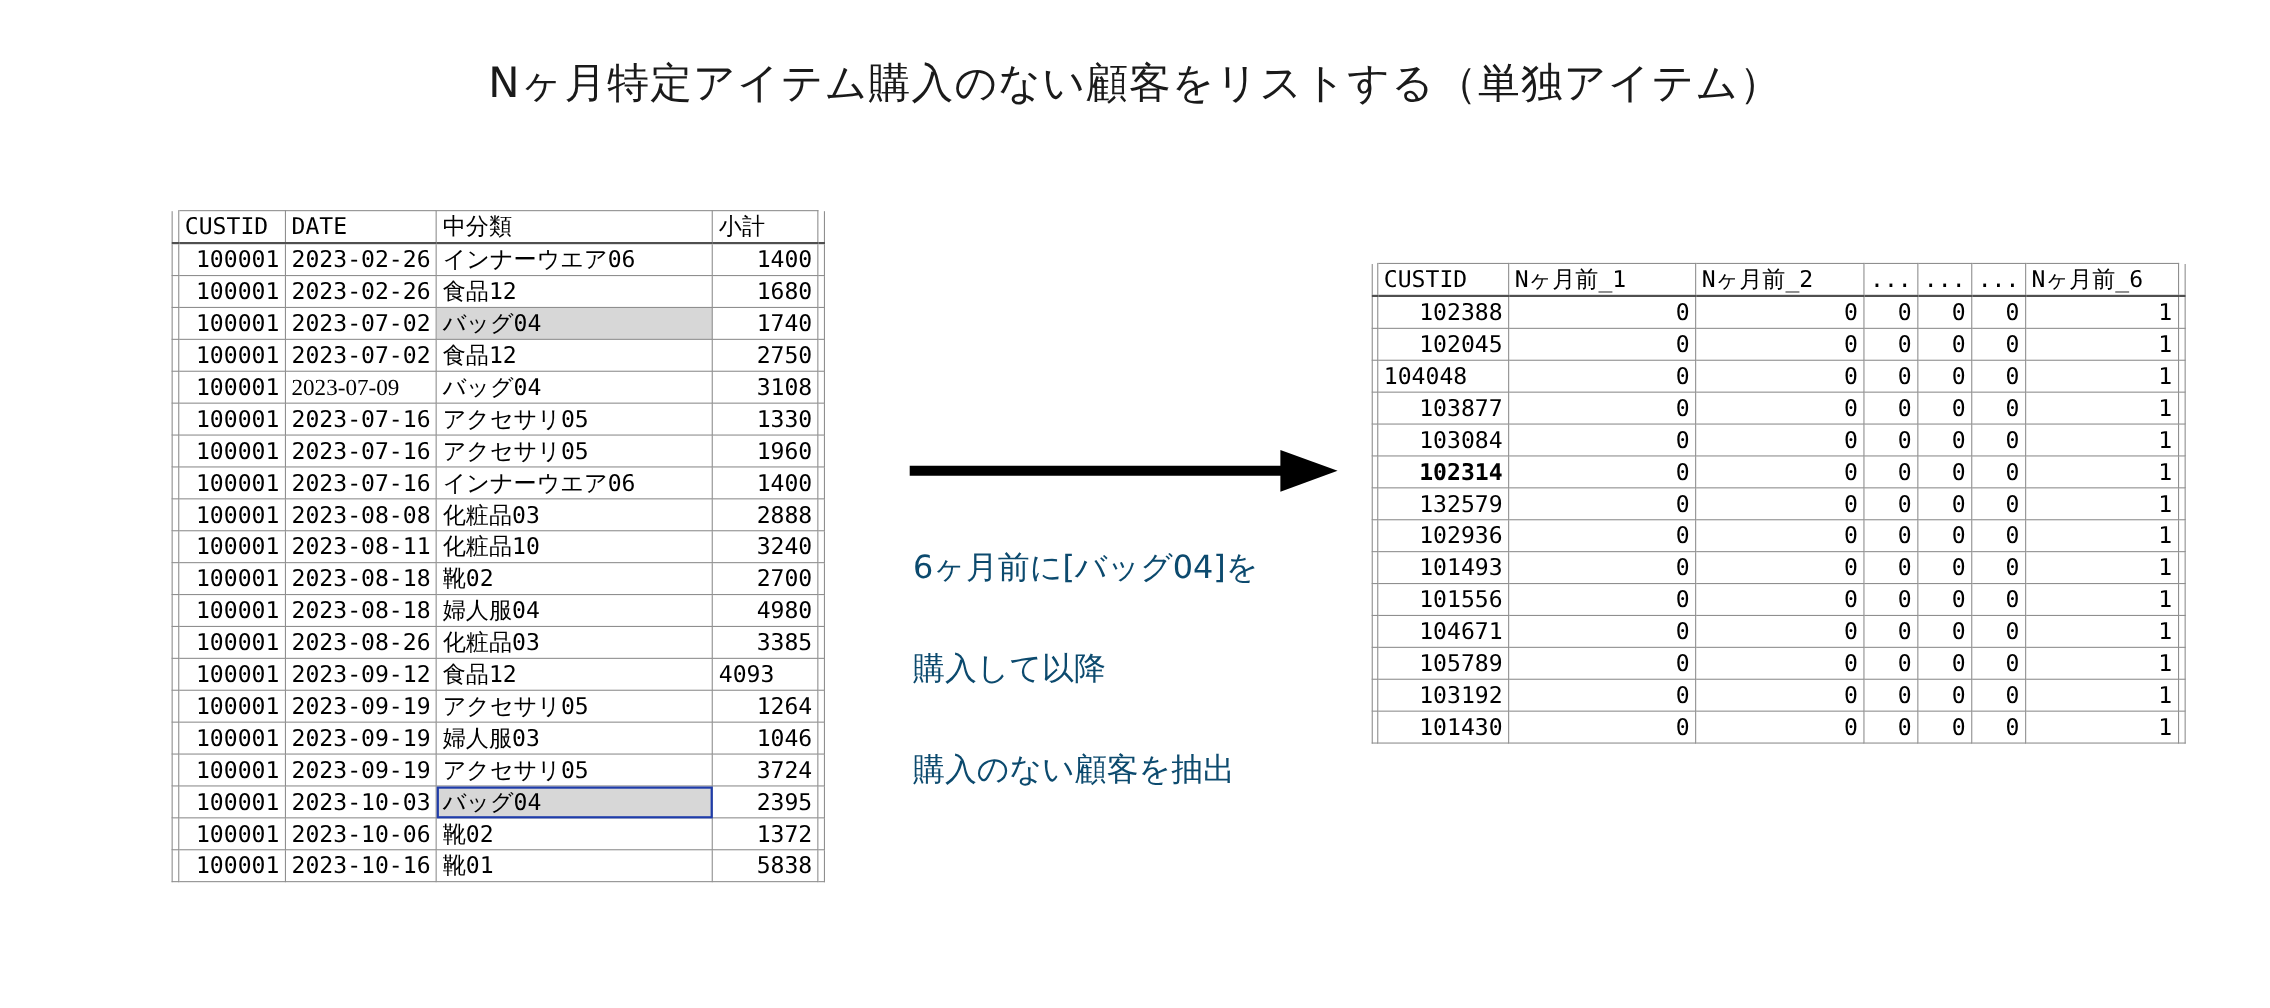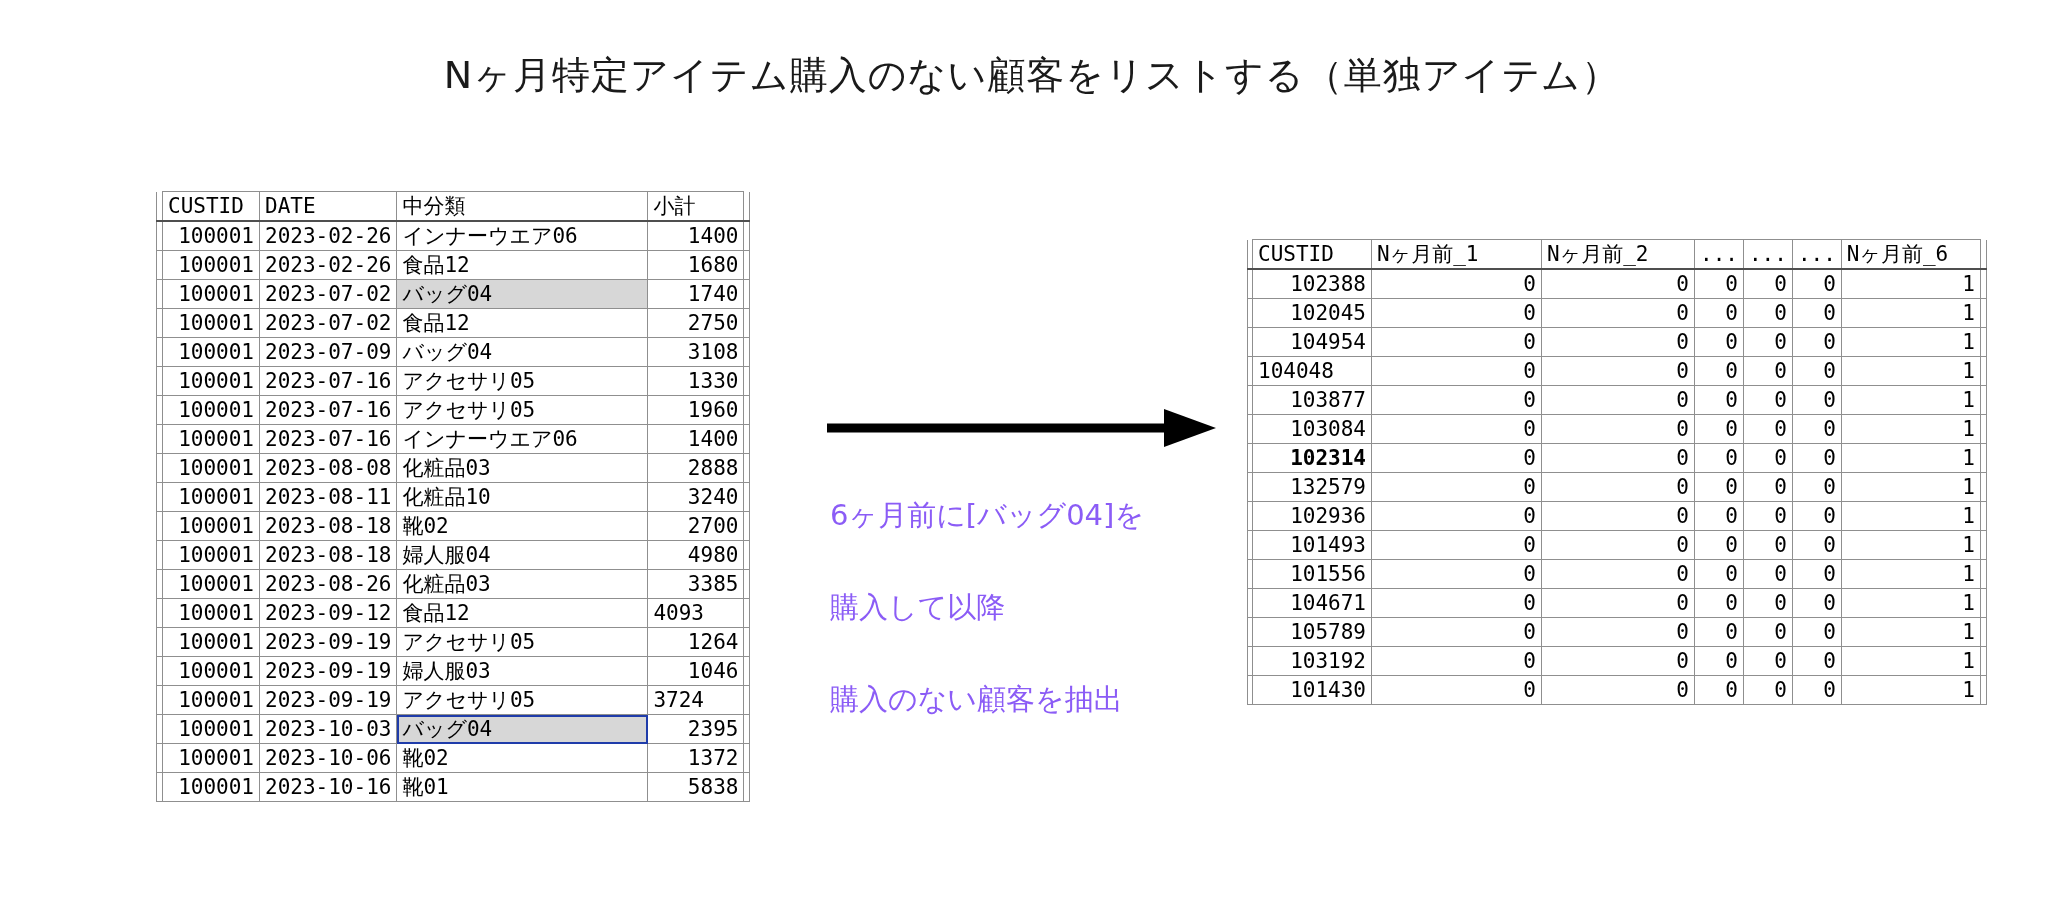--- a/index.html
+++ b/index.html
@@ -70,21 +70,21 @@
   }
   .arrow line    { stroke: var(--arrow); stroke-width: 9; }
   .arrow polygon { fill: var(--arrow); }
   
   .annotation {
     position: absolute;
     left: 830px;
     top: 492px;
     font-size: 29px;
     line-height: 46px;
-    color: #8b5cf6;
+    color: #0c4a6e;
     white-space: pre;
   }
 </style>
 </head>
 <body>
 
 <div id="canvas">
 
   <div class="title">Nヶ月特定アイテム購入のない顧客をリストする（単独アイテム）</div>
 
@@ -137,21 +137,21 @@
             <td class="stub"></td>
             <td style="text-align: right;">100001</td>
             <td style="text-align: left;">2023-07-02</td>
             <td style="text-align: left;">食品12</td>
             <td style="text-align: right;">2750</td>
             <td class="stub"></td>
           </tr>
           <tr>
             <td class="stub"></td>
             <td style="text-align: right;">100001</td>
-            <td style="text-align: left;">2023-07-09</td>
+            <td style="text-align: left; font-family: Liberation Serif, serif;">2023-07-09</td>
             <td style="text-align: left;">バッグ04</td>
             <td style="text-align: right;">3108</td>
             <td class="stub"></td>
           </tr>
           <tr>
             <td class="stub"></td>
             <td style="text-align: right;">100001</td>
             <td style="text-align: left;">2023-07-16</td>
             <td style="text-align: left;">アクセサリ05</td>
             <td style="text-align: right;">1330</td>
@@ -235,21 +235,21 @@
             <td style="text-align: left;">2023-09-19</td>
             <td style="text-align: left;">婦人服03</td>
             <td style="text-align: right;">1046</td>
             <td class="stub"></td>
           </tr>
           <tr>
             <td class="stub"></td>
             <td style="text-align: right;">100001</td>
             <td style="text-align: left;">2023-09-19</td>
             <td style="text-align: left;">アクセサリ05</td>
-            <td style="text-align: left;">3724</td>
+            <td style="text-align: right;">3724</td>
             <td class="stub"></td>
           </tr>
           <tr>
             <td class="stub"></td>
             <td style="text-align: right;">100001</td>
             <td style="text-align: center;">2023-10-03</td>
             <td class="hl-selected" style="text-align: left;">バッグ04</td>
             <td style="text-align: right;">2395</td>
             <td class="stub"></td>
           </tr>
@@ -326,31 +326,20 @@
             <td style="text-align: right;">0</td>
             <td style="text-align: right;">0</td>
             <td style="text-align: right;">0</td>
             <td style="text-align: right;">0</td>
             <td style="text-align: right;">0</td>
             <td style="text-align: right;">1</td>
             <td class="stub"></td>
           </tr>
           <tr>
             <td class="stub"></td>
-            <td style="text-align: right;">104954</td>
-            <td style="text-align: right;">0</td>
-            <td style="text-align: right;">0</td>
-            <td style="text-align: right;">0</td>
-            <td style="text-align: right;">0</td>
-            <td style="text-align: right;">0</td>
-            <td style="text-align: right;">1</td>
-            <td class="stub"></td>
-          </tr>
-          <tr>
-            <td class="stub"></td>
             <td style="text-align: left;">104048</td>
             <td style="text-align: right;">0</td>
             <td style="text-align: right;">0</td>
             <td style="text-align: right;">0</td>
             <td style="text-align: right;">0</td>
             <td style="text-align: right;">0</td>
             <td style="text-align: right;">1</td>
             <td class="stub"></td>
           </tr>
           <tr>

